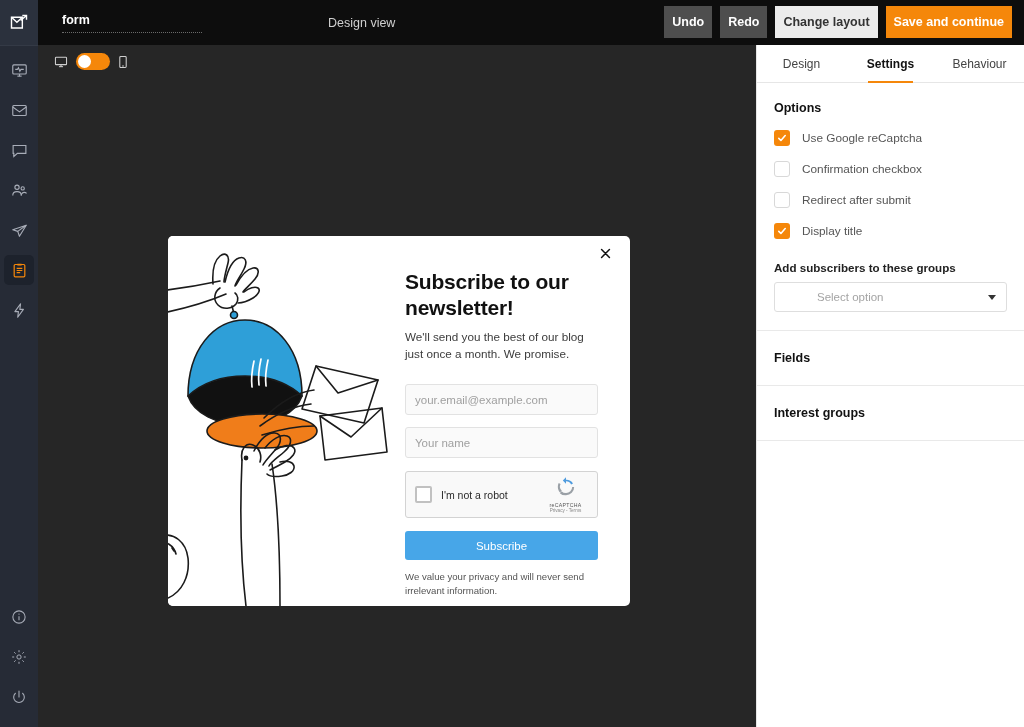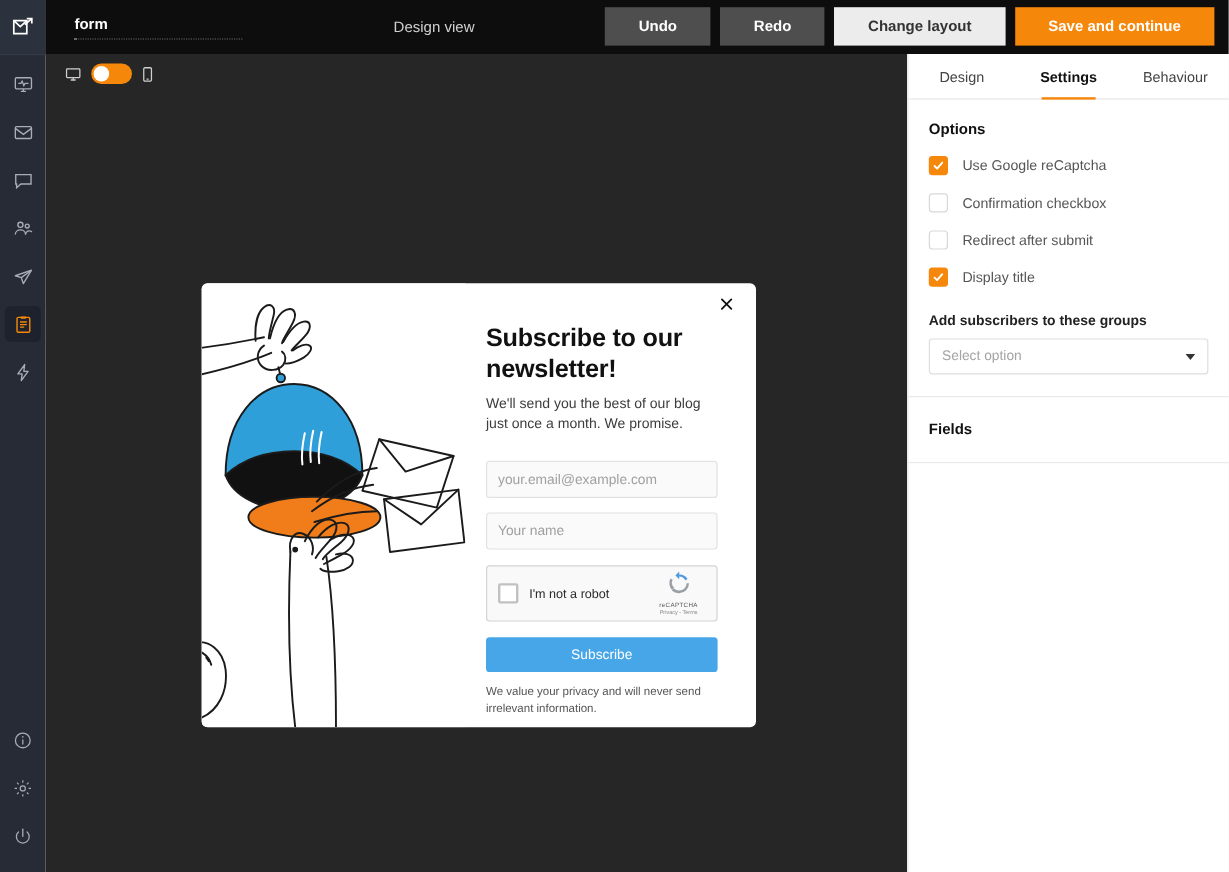--- a/index.html
+++ b/index.html
@@ -58,21 +58,21 @@
     font-size:12.5px; color:#d0d0d0;
   }
   .vtab.sel { color:#ffffff; font-weight:bold; }
   .vtab.sel:after {
     content:""; position:absolute; left:4px; right:4px; bottom:7px;
     height:3px; background:#f5870a;
   }
 
   .tb-actions { position:absolute; right:12px; top:6px; display:flex; gap:8px; }
   .tb-btn {
-    height:32px; padding:0 28px; border:none; border-radius:0;
+    height:32px; padding:0 8px; border:none; border-radius:0;
     font-size:12.5px; font-weight:bold; cursor:pointer;
     font-family:"Liberation Sans", sans-serif;
     display:flex; align-items:center; justify-content:center;
   }
   .tb-dark { background:#4e4e4e; color:#ffffff; }
   .tb-light { background:#ececec; color:#333333; }
   .tb-accent { background:#f5870a; color:#ffffff; }
 
   
   .canvas {
@@ -176,21 +176,21 @@
   }
   .cbox.on { background:#f5870a; }
   .cbox.off { background:#ffffff; border:1px solid #d8d8d8; }
   .cbox svg { display:block; }
   .opt-label { margin-left:12px; font-size:11.8px; color:#555; }
   .grp-label { margin-top:22px; font-size:11.6px; font-weight:bold; color:#222; }
   .sel-box {
     margin-top:8px; height:30px; border:1px solid #dedede; border-radius:3px;
     display:flex; align-items:center; padding:0 10px;
   }
-  .sel-ph { flex:1; font-size:11.5px; color:#a4a4a4; }
+  .sel-ph { flex:1; font-size:11.5px; color:#a4a4a4;margin-left:32px; }
   .caret { width:0;height:0;border-left:4.5px solid transparent;border-right:4.5px solid transparent;border-top:5px solid #333; }
   .sect-row { padding:20px 17px; border-bottom:1px solid #e9e9e9; }
 </style>
 </head>
 <body>
 
 <div id="app">
 
   <div class="rail">
     <div class="rail-logo">
@@ -450,15 +450,18 @@
       <div class="sel-box">
         <div class="sel-ph">Select option</div>
         <div class="caret"></div>
       </div>
     </div>
 
     <div class="sect-row">
       <div class="sect-title">Fields</div>
     </div>
 
+    <div class="sect-row">
+      <div class="sect-title">Interest groups</div>
+    </div>
   </div>
 
 </div>
 
 </body></html>

